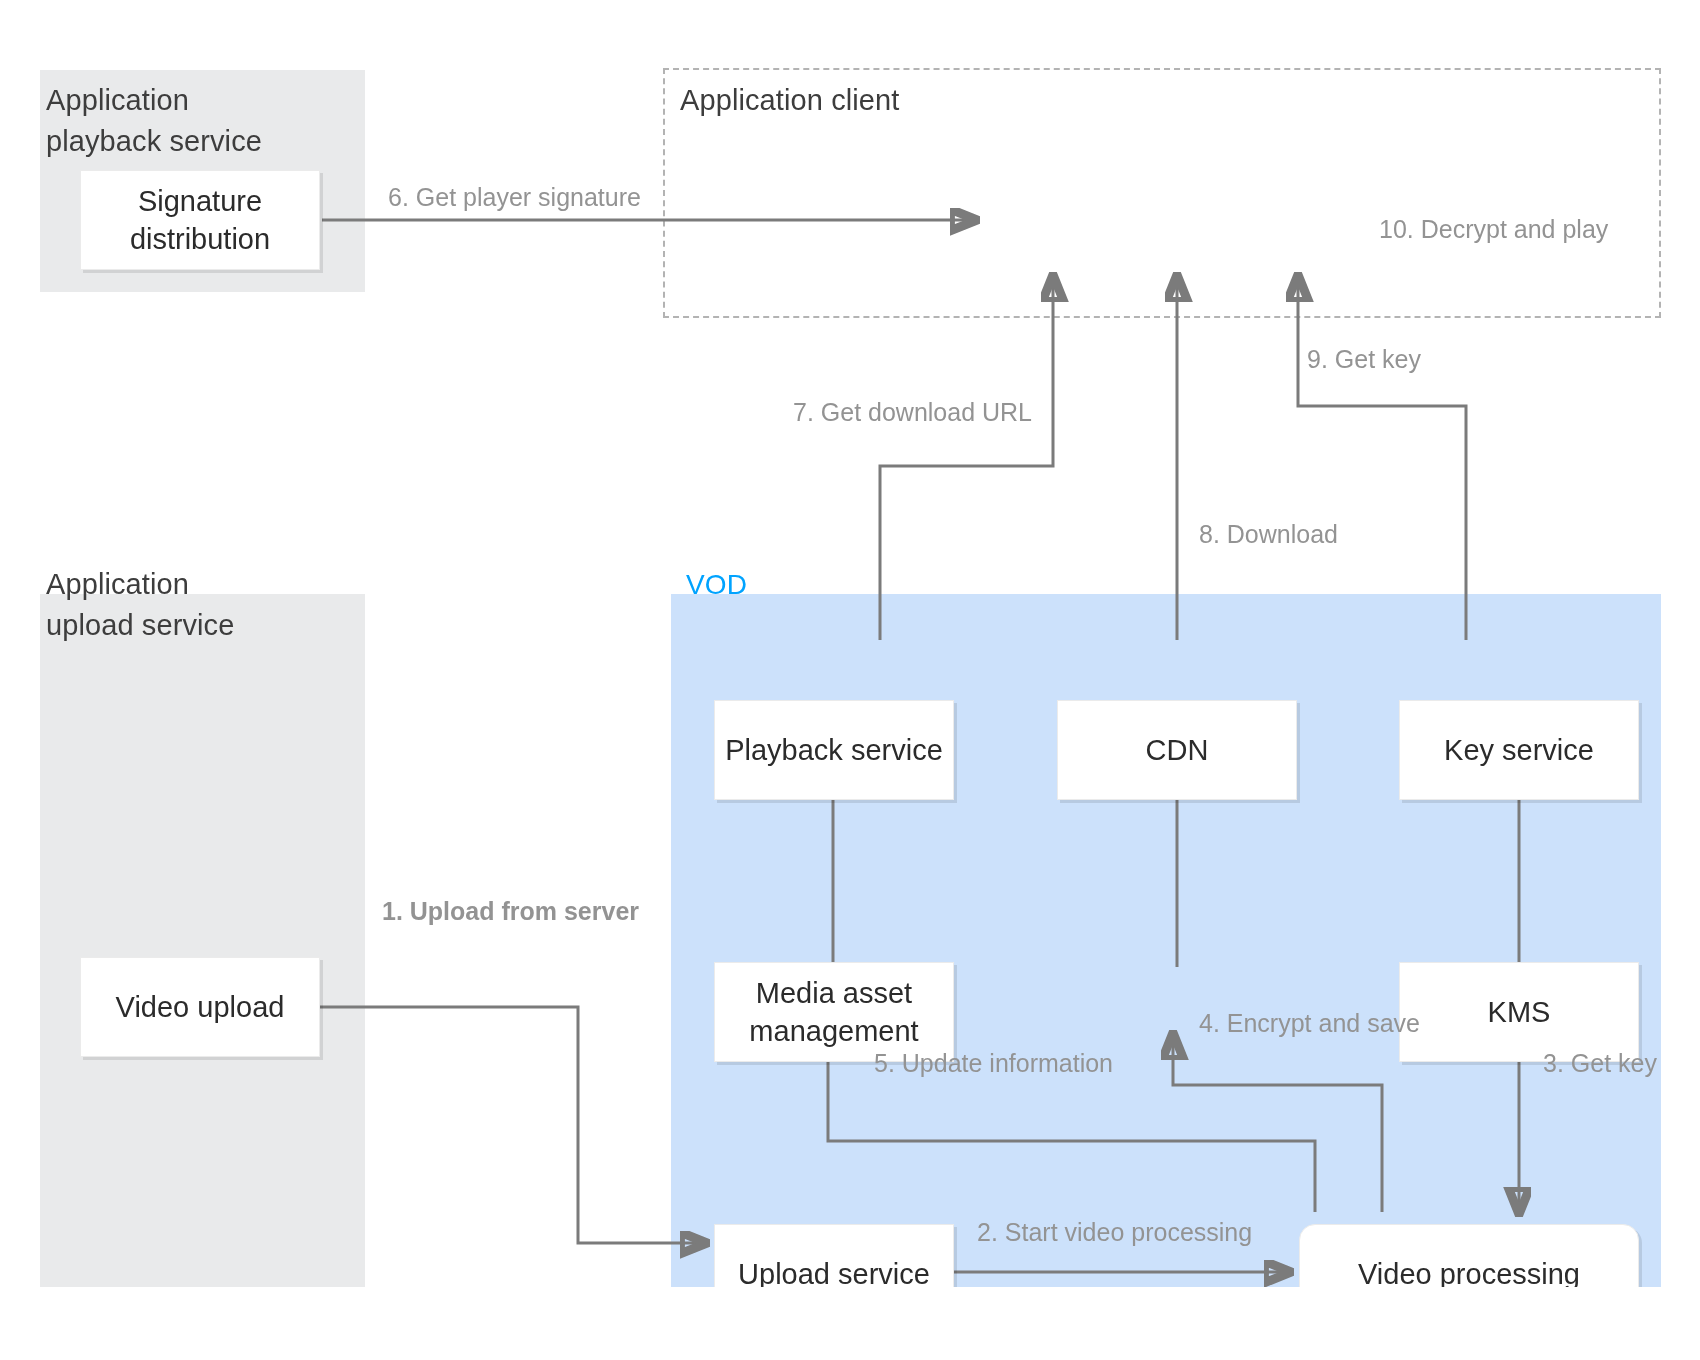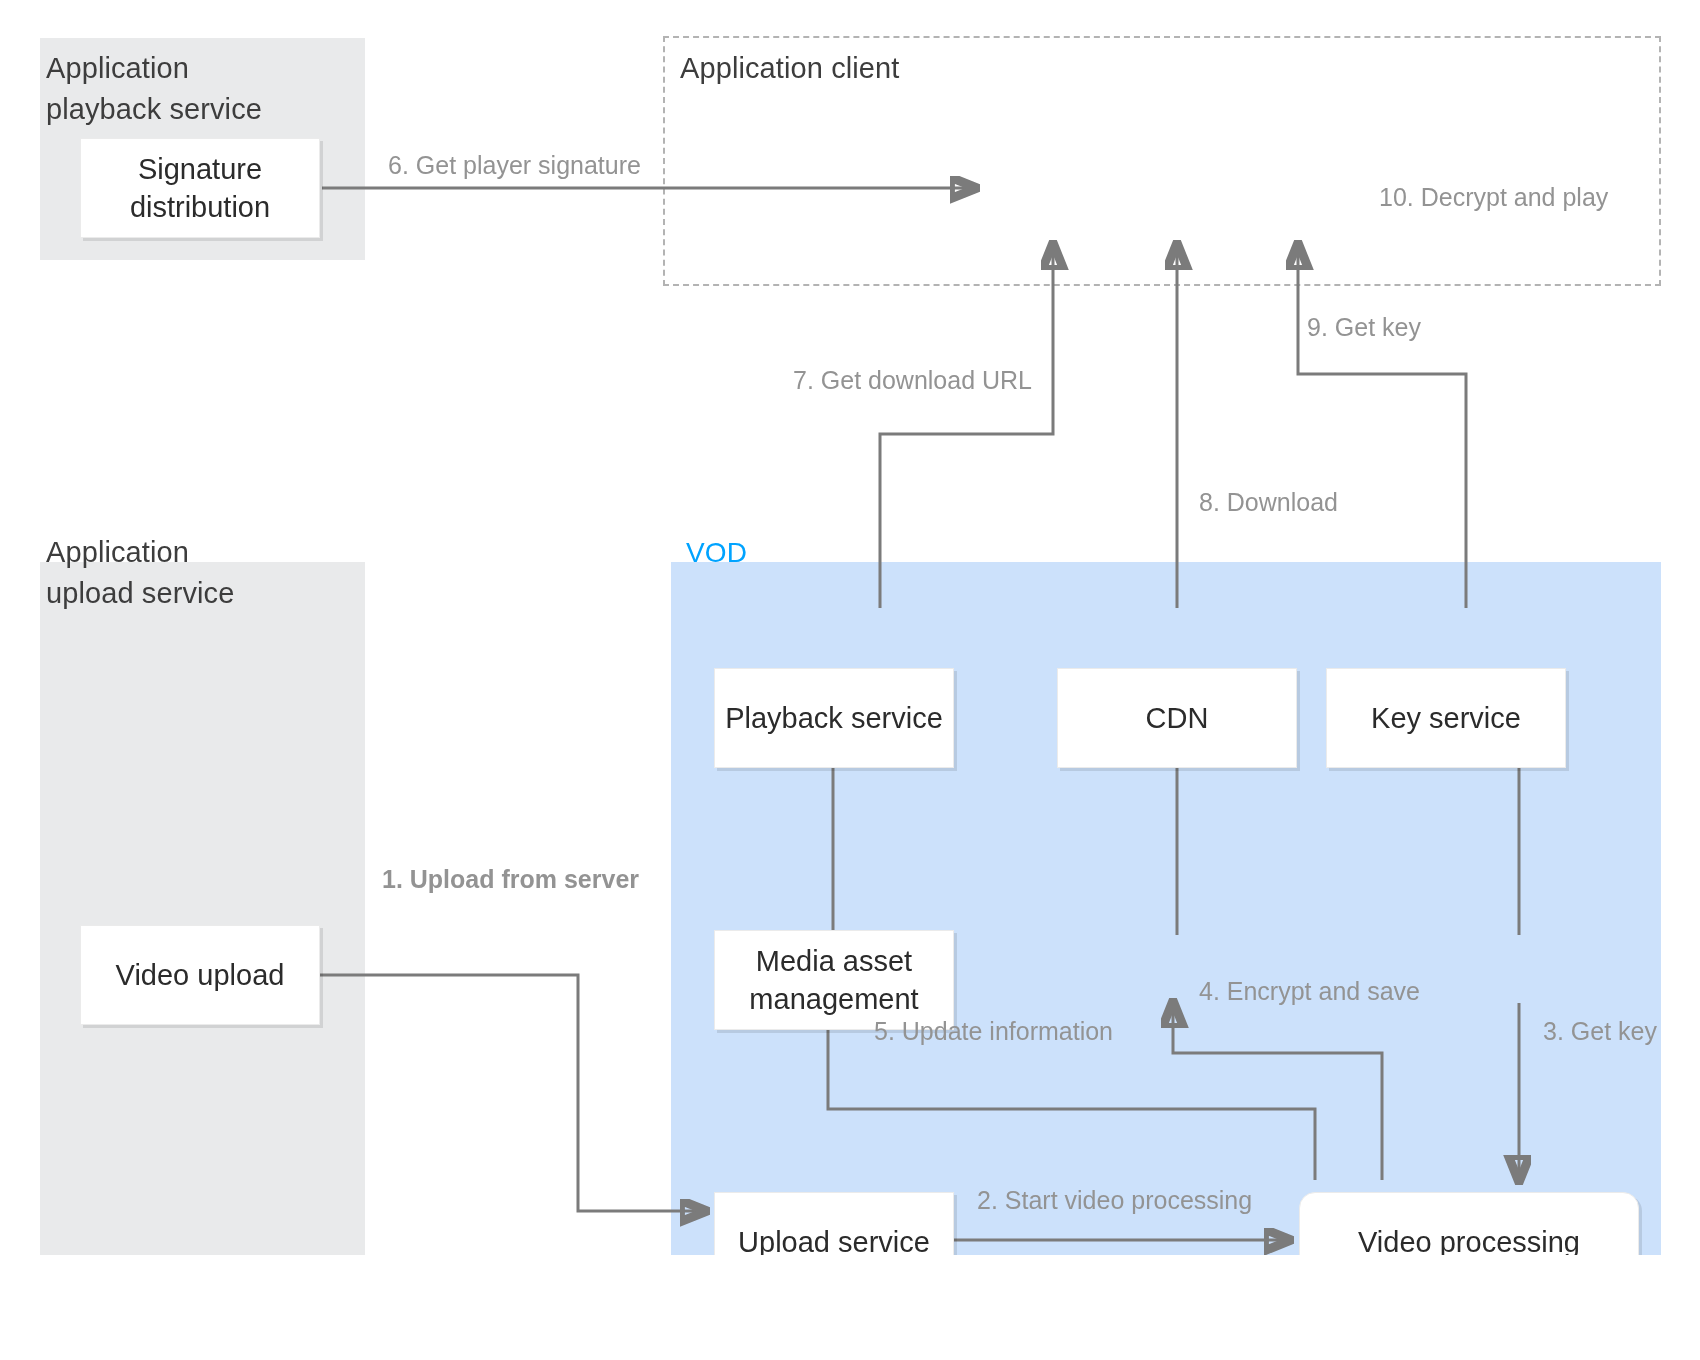--- a/index.html
+++ b/index.html
@@ -9,20 +9,21 @@
   }
   body {
     font-family: "Liberation Sans", sans-serif;
   }
   #canvas {
     position: relative;
     width: 1700px;
     height: 1255px;
     background: #ffffff;
     overflow: hidden;
+    margin-top: 32px;
   }
 
   
   .zone-gray {
     position: absolute;
     background: #e9eaeb;
   }
   .zone-vod {
     position: absolute;
     background: #cce1fb;
@@ -146,26 +147,27 @@
   </svg>
 
   <div class="node" style="left:80px; top:138px; width:240px; height:100px;">Signature
 distribution</div>
 
 
   <div class="node" style="left:714px; top:668px; width:240px; height:100px;">Playback service</div>
 
   <div class="node" style="left:1057px; top:668px; width:240px; height:100px;">CDN</div>
 
-  <div class="node" style="left:1326px; top:668px; width:240px; height:100px;">Key service</div>
+  <div class="node" style="left:1399px; top:668px; width:240px; height:100px;">Key service</div>
 
   <div class="node" style="left:714px; top:930px; width:240px; height:100px;text-align:center;">Media asset
 management</div>
 
 
+  <div class="node" style="left:1399px; top:930px; width:240px; height:100px;">KMS</div>
 
   <div class="node" style="left:80px; top:925px; width:240px; height:100px;text-align:right;">Video upload</div>
 
   <div class="node" style="left:714px; top:1192px; width:240px; height:100px;">Upload service</div>
 
   <div class="node" style="left:1299px; top:1192px; width:340px; height:100px;border-radius:16px;">Video processing</div>
 
   <div class="edge-label" style="left:388px; top:150px;">6. Get player signature</div>
 
   <div class="edge-label" style="left:1379px; top:182px;">10. Decrypt and play</div>

